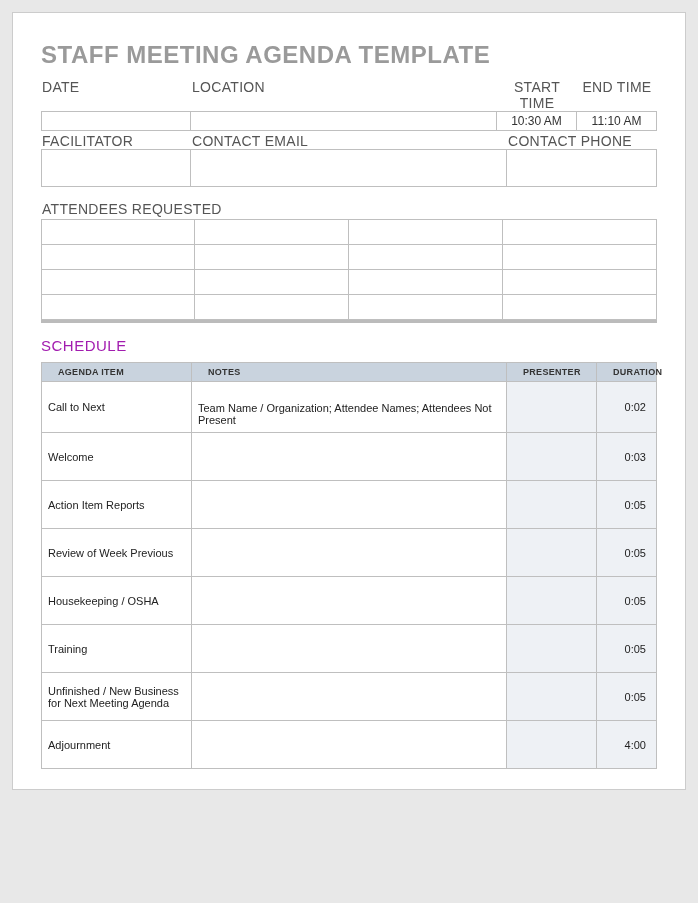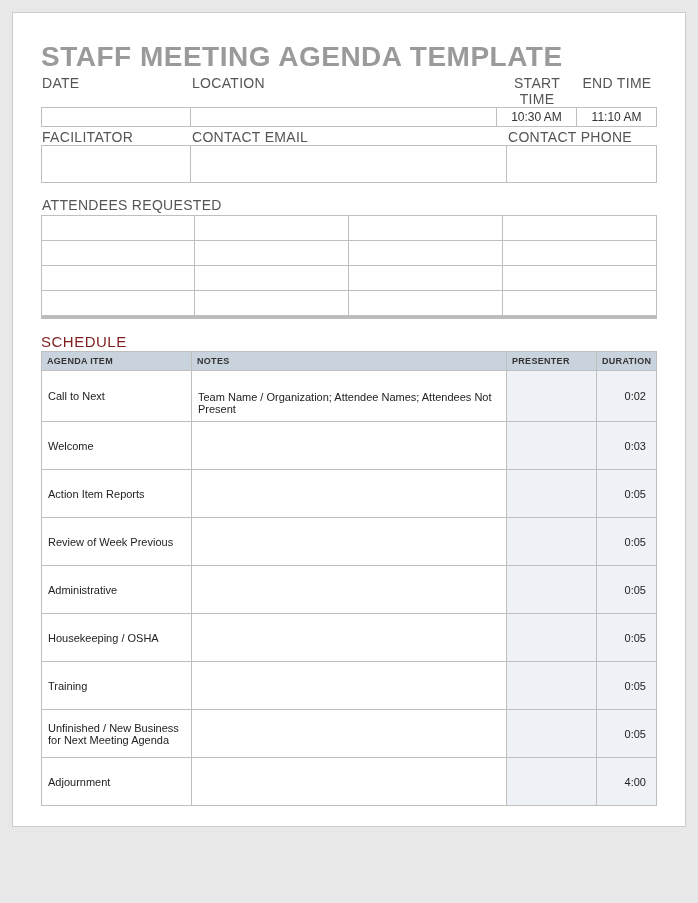--- a/index.html
+++ b/index.html
@@ -12,31 +12,32 @@
     justify-content: center;
     padding: 12px;
   }
   .page {
     width: 674px;
     background: #fff;
     border: 1px solid #ccc;
     padding: 28px 28px 20px 28px;
   }
   h1.title {
-    font-size: 28px;
+    font-size: 24px;
     font-weight: bold;
     letter-spacing: 0.5px;
     color: #9a9a9a;
+    margin-bottom: 8px;
   }
   h2.section {
     font-size: 15px;
     font-weight: normal;
     letter-spacing: 0.5px;
-    color: #7f1d1d;
-    margin: 14px 0 1px 0;
+    color: #a21caf;
+    margin: 14px 0 8px 0;
   }
 
   
   .info-grid {
     display: grid;
     width: 100%;
   }
   .info-grid.row1 {
     grid-template-columns: 150px 1fr 80px 80px;
   }
@@ -86,21 +87,21 @@
     width: 100%;
     border-collapse: collapse;
     table-layout: fixed;
   }
   table.schedule th {
     background: #c9d3de;
     border: 1px solid #bfbfbf;
     font-size: 9px;
     font-weight: bold;
     text-align: left;
-    padding: 4px 5px;
+    padding: 4px 16px;
     letter-spacing: 0.3px;
     color: #333;
   }
   table.schedule td {
     border: 1px solid #bfbfbf;
     font-size: 11px;
     padding: 6px 6px;
     height: 48px;
     vertical-align: middle;
     color: #222;
@@ -204,26 +205,20 @@
           <td class="presenter"></td>
           <td class="duration">0:05</td>
         </tr>
         <tr>
           <td>Review of Week Previous</td>
           <td class="notes"></td>
           <td class="presenter"></td>
           <td class="duration">0:05</td>
         </tr>
         <tr>
-          <td>Administrative</td>
-          <td class="notes"></td>
-          <td class="presenter"></td>
-          <td class="duration">0:05</td>
-        </tr>
-        <tr>
           <td>Housekeeping / OSHA</td>
           <td class="notes"></td>
           <td class="presenter"></td>
           <td class="duration">0:05</td>
         </tr>
         <tr>
           <td>Training</td>
           <td class="notes"></td>
           <td class="presenter"></td>
           <td class="duration">0:05</td>

